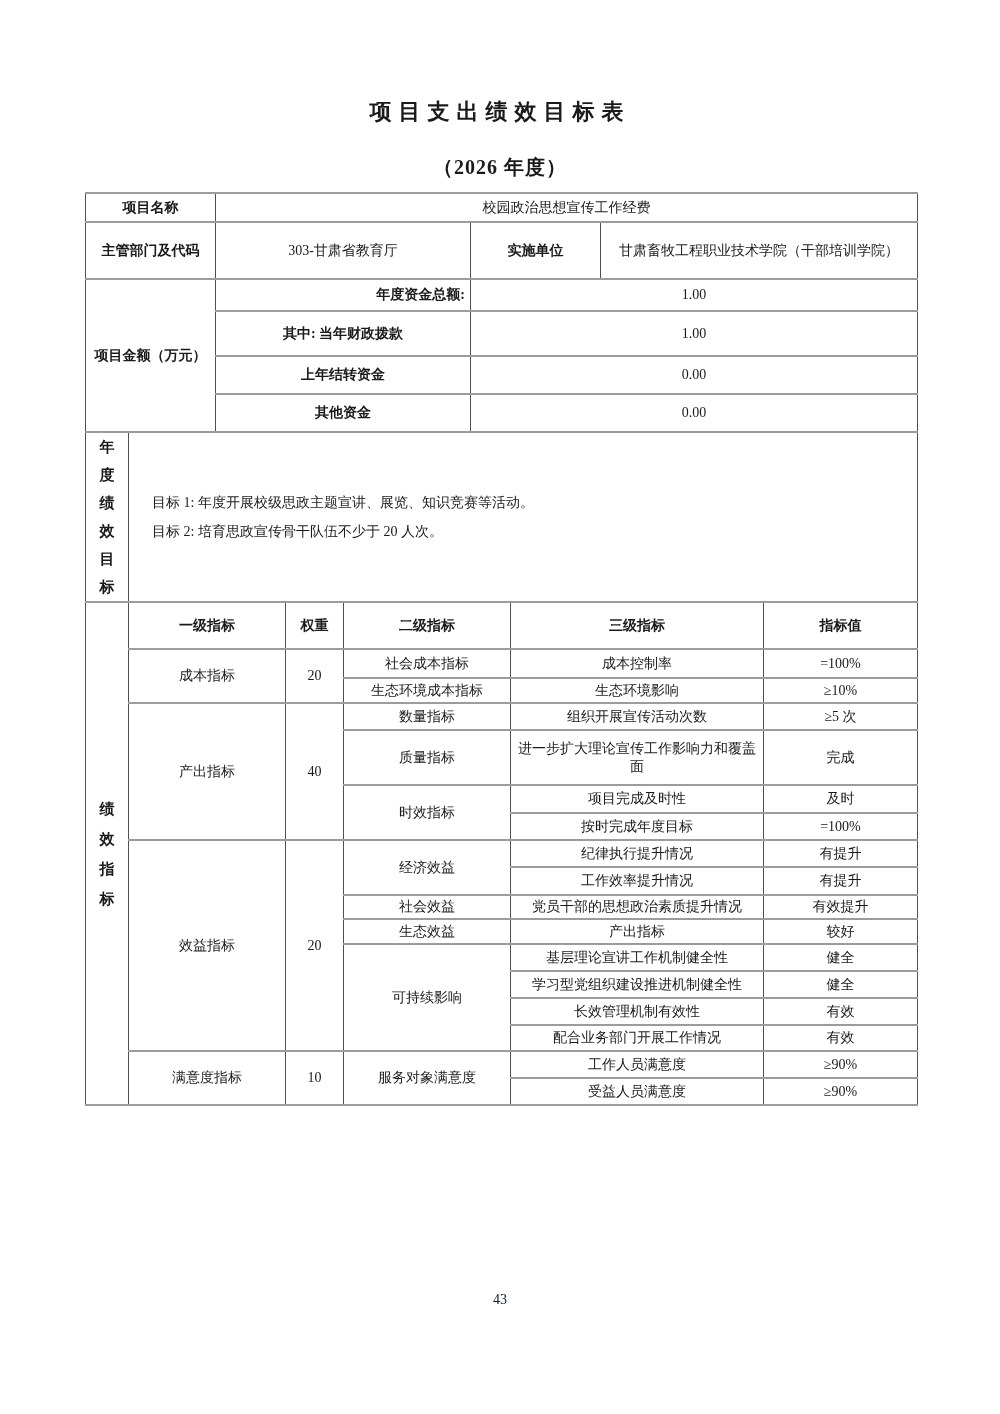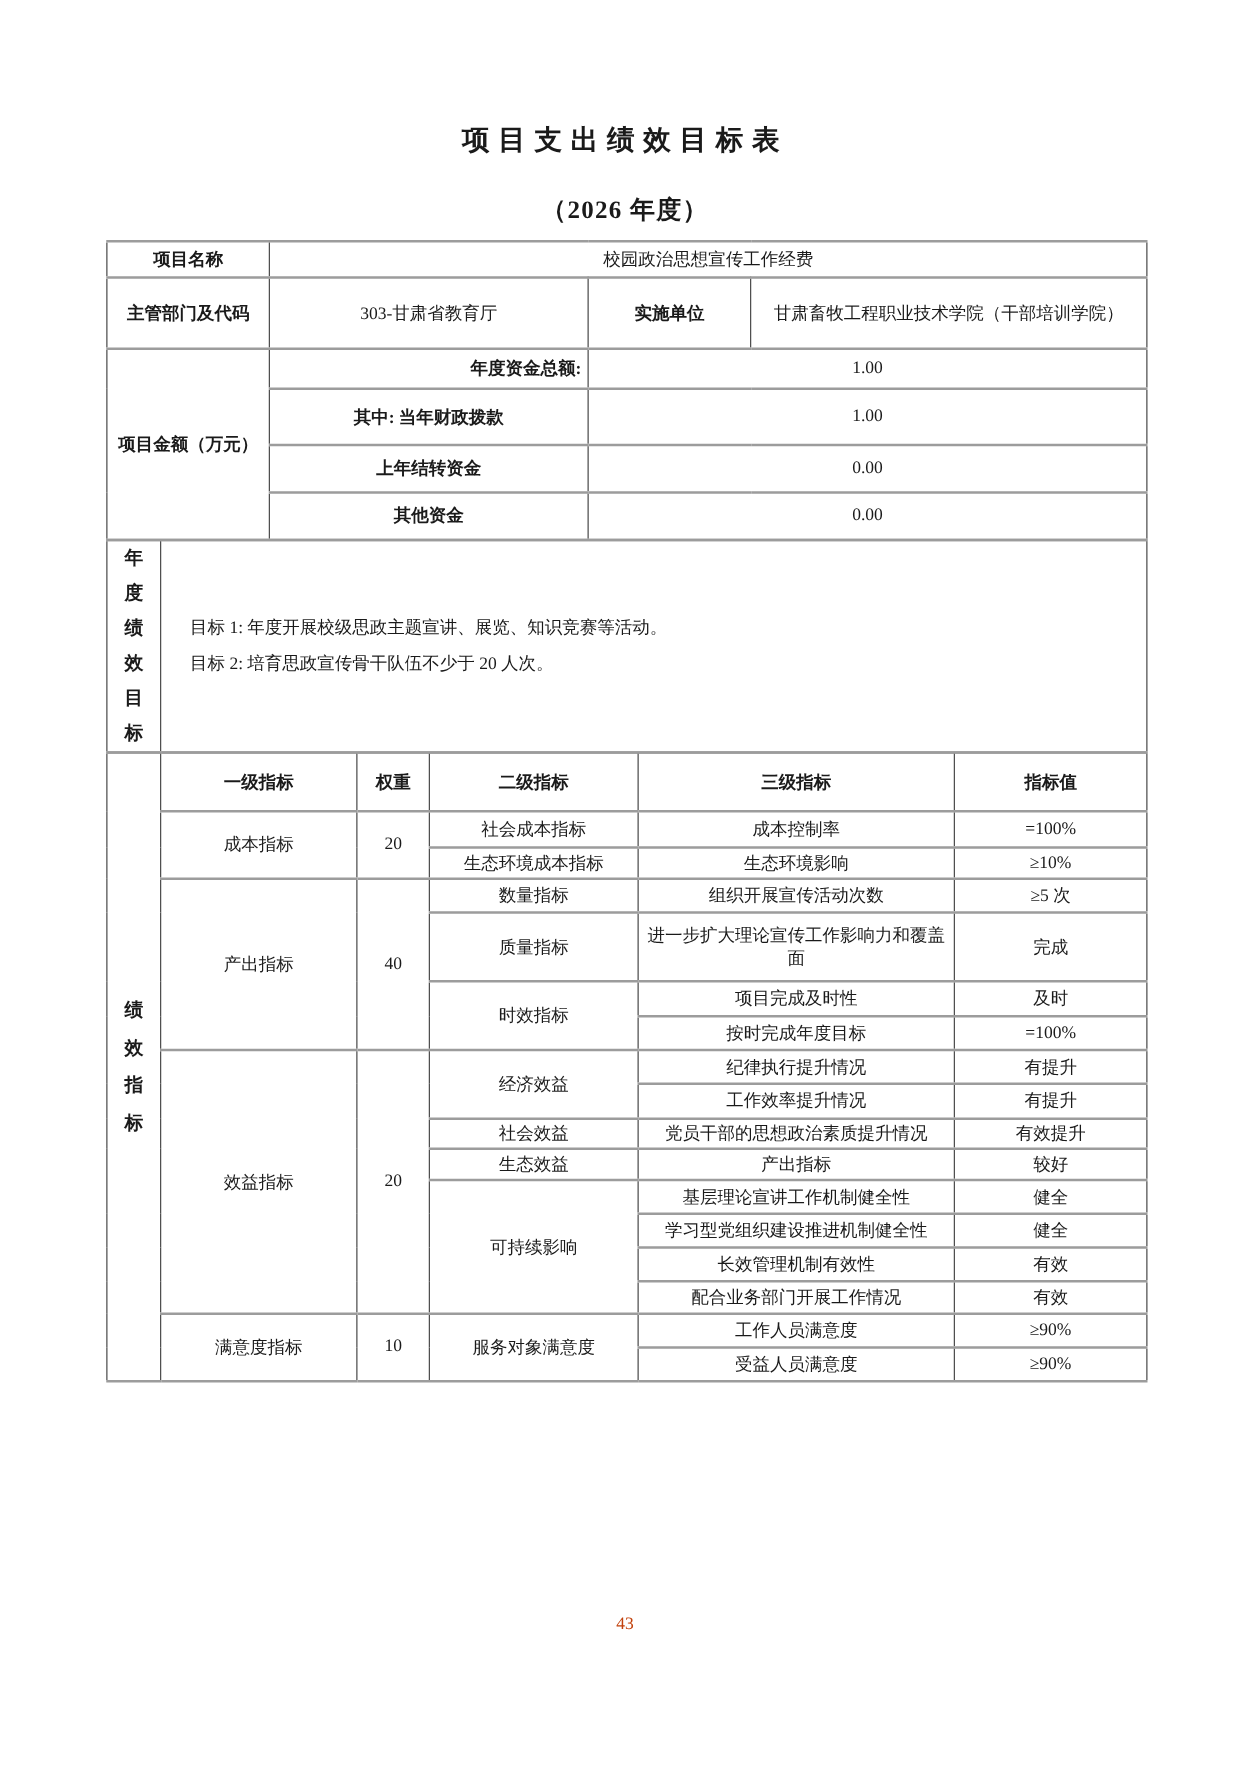--- a/index.html
+++ b/index.html
@@ -59,21 +59,21 @@
   .goals-vert { line-height:28px; }
   .ind-vert   { line-height:30px; }
   .goals-cell { text-align:left; padding-left:23px; }
   .goals-cell div { line-height:29px; font-size:14px; }
   .pagenum {
     position:absolute;
     left:0; bottom:106px;
     width:100%;
     text-align:center;
     font-size:14px;
-    color:#c2410c;
+    color:#0f172a;
   }
 </style>
 </head>
 <body>
 
 <div class="page">
 
   <div class="title">项目支出绩效目标表</div>
   <div class="subtitle">（2026 年度）</div>
 

